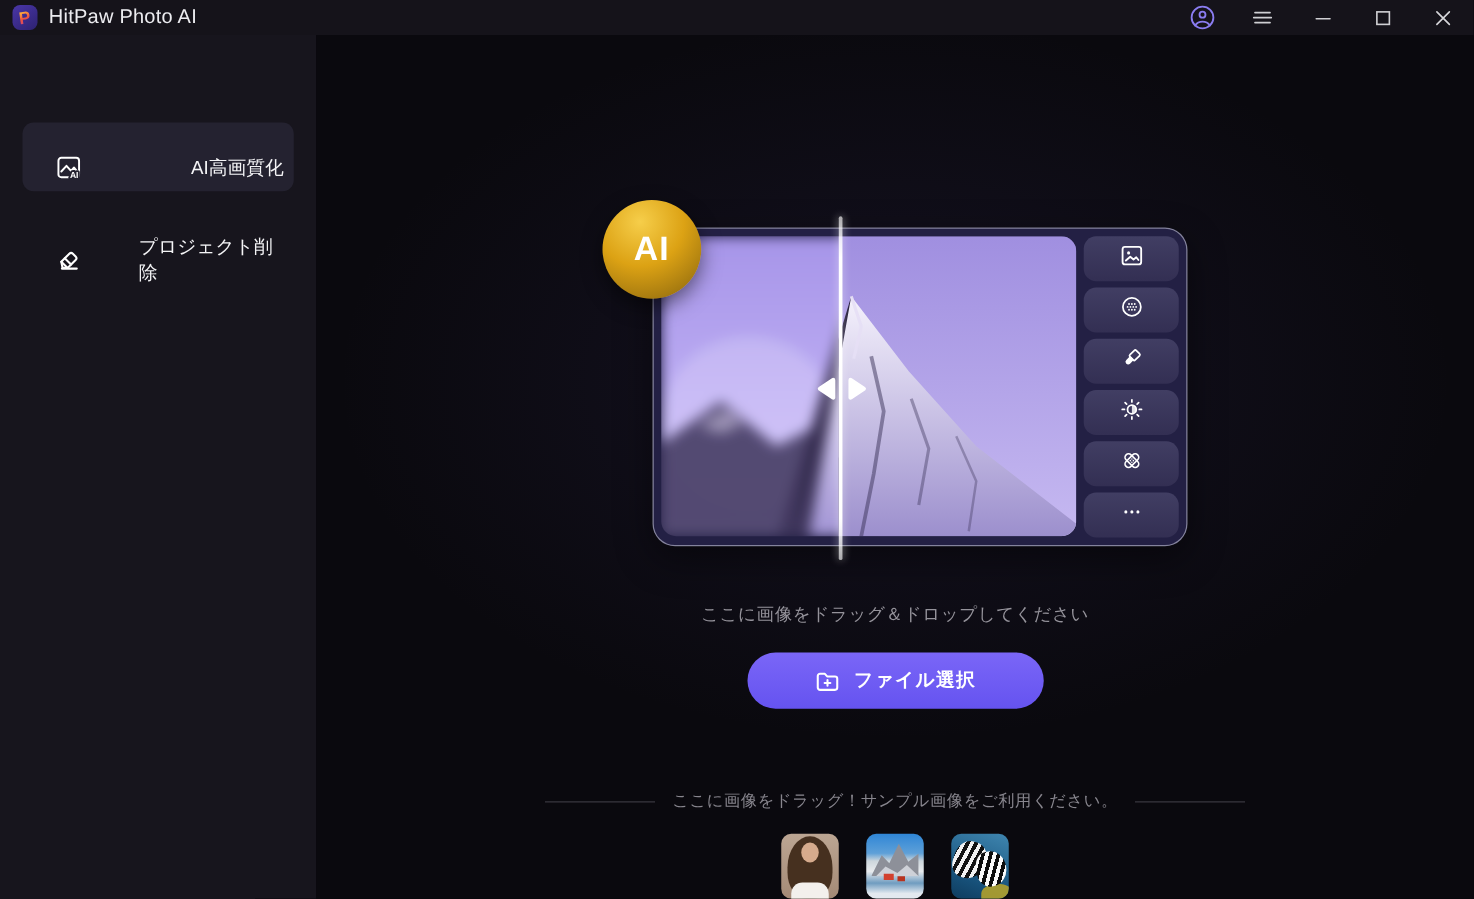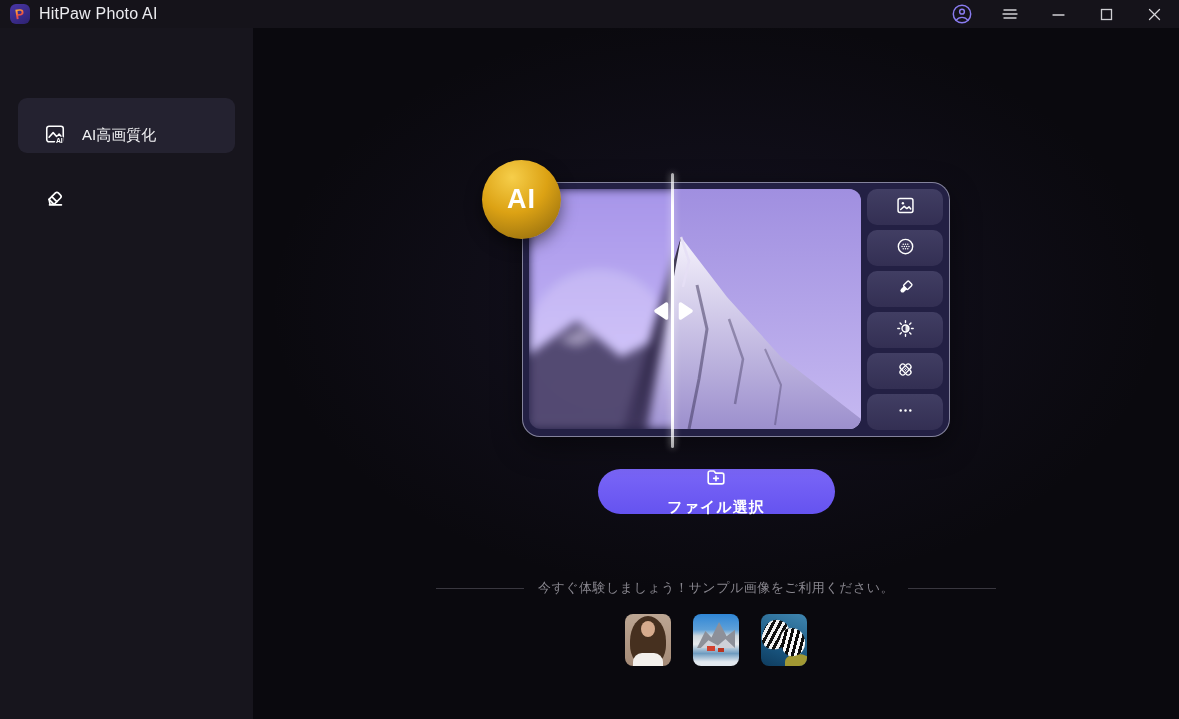--- a/index.html
+++ b/index.html
@@ -40,21 +40,21 @@
 
   
   .sidebar {
     width:253px; flex:0 0 253px; background:#17151d;
     padding:70px 18px 0 18px;
   }
   .side-item {
     position:relative;
     display:flex; align-items:center;
     min-height:52px; padding:25px 8px 8px 26px; margin-bottom:9px;
-    border-radius:9px; cursor:pointer;
+    border-radius:9px; cursor:pointer;justify-content:space-between;
   }
   .side-item.selected { background:#242230; }
   .side-icon { width:22px; height:22px; margin-right:16px; flex:0 0 22px; }
   .side-icon svg { display:block; }
   .side-label { font-size:15px; color:#f4f4f6; line-height:1.4; }
   .side-label.wrap { max-width:116px; }
   .side-item.selected .knockout { stroke:#242230; }
   .side-item:not(.selected) .knockout { stroke:#17151d; }
   .new-badge {
     position:absolute; top:-11px; right:18px;
@@ -112,21 +112,21 @@
   }
   .ai-badge span { font-size:27px; font-weight:bold; letter-spacing:1px; color:#fff; }
 
   .drop-hint { margin-top:35px; font-size:14px; color:#95939b; letter-spacing:.5px; }
 
   .file-btn {
     margin-top:21px; width:237px; height:45px; border:none; border-radius:23px;
     background:linear-gradient(180deg,#7a66f7,#6553f0);
     color:#fff; font-size:15px; font-weight:bold; letter-spacing:1px;
     display:flex; align-items:center; justify-content:center; gap:10px;
-    cursor:pointer; font-family:inherit;flex-direction:column;
+    cursor:pointer; font-family:inherit;
   }
   .file-btn svg { display:block; }
 
   .sample-tip { margin-top:65px; display:flex; align-items:center; gap:14px; }
   .tip-line { width:88px; height:1px; background:#39373f; }
   .tip-text { font-size:13px; color:#88868e; letter-spacing:.5px; }
 
   .samples { margin-top:17px; display:flex; gap:22px; }
   .sample { width:46px; height:52px; border-radius:8px; overflow:hidden; position:relative; cursor:pointer; }
   .sample > div { position:absolute; }
@@ -223,20 +223,21 @@
 
       <div class="side-item">
         <span class="side-icon">
           <svg width="22" height="22" viewBox="0 0 24 24" fill="none" stroke="#fff" stroke-width="1.8" stroke-linecap="round" stroke-linejoin="round">
             <path d="M5.5 13.5 L12.5 6.5 a2.2 2.2 0 0 1 3.1 0 l2.4 2.4 a2.2 2.2 0 0 1 0 3.1 L11 19 l-4.5-.5 Z"></path>
             <path d="M5.5 13.5 L11 19"></path>
             <path d="M8.5 10.5 L14 16" fill="#fff"></path>
             <line x1="6" y1="19.5" x2="19" y2="19.5"></line>
           </svg>
         </span>
+        <span class="side-label wrap">プロジェクト削除</span>
       </div>
 
 
     </div>
 
     <div class="main">
 
       <div class="hero">
 
         <div class="compare-card">
@@ -380,35 +381,36 @@
           <svg width="17" height="22" viewBox="0 0 17 22">
               <path d="M2.5 4 L13 11 L2.5 18 Z" fill="#fff" stroke="#fff" stroke-width="3.5" stroke-linejoin="round"></path>
             </svg>
         </span>
 
         <div class="ai-badge">
           <span>AI</span>
         </div>
       </div>
 
+      <div class="drop-hint">ここに画像をドラッグ＆ドロップしてください</div>
 
       <button class="file-btn">
         <span>
           <svg width="22" height="22" viewBox="0 0 24 24" fill="none" stroke="#fff" stroke-width="1.8" stroke-linecap="round" stroke-linejoin="round">
             <path d="M3.5 7.5 a2 2 0 0 1 2-2 h4.2 l2 2.3 h6.8 a2 2 0 0 1 2 2 v7.7 a2 2 0 0 1 -2 2 h-13 a2 2 0 0 1 -2-2 Z"></path>
             <line x1="12" y1="11" x2="12" y2="16"></line>
               <line x1="9.5" y1="13.5" x2="14.5" y2="13.5"></line>
           </svg>
         </span>
         <span>ファイル選択</span>
       </button>
 
       <div class="sample-tip">
         <span class="tip-line"></span>
-        <span class="tip-text">今すぐ体験しましょう！サンプル画像をご利用ください。</span>
+        <span class="tip-text">ここに画像をドラッグ！サンプル画像をご利用ください。</span>
         <span class="tip-line"></span>
       </div>
 
       <div class="samples">
         <div class="sample sample-portrait">
           <div class="sp-hair"></div>
             <div class="sp-face"></div>
             <div class="sp-shirt"></div>
         </div>
         <div class="sample sample-landscape">

